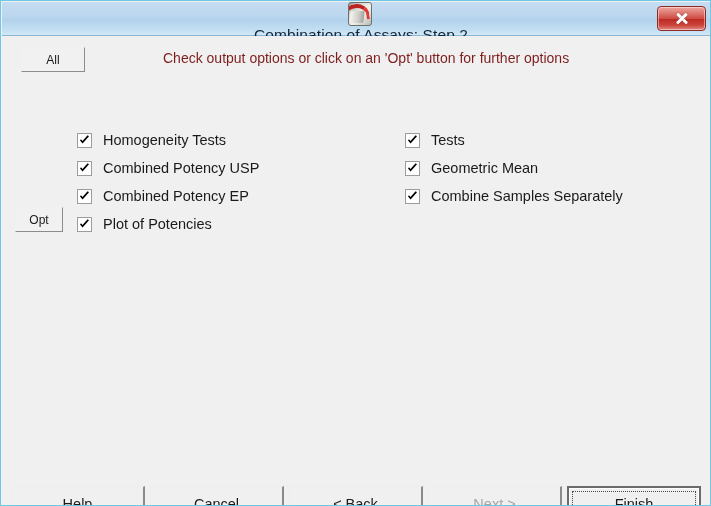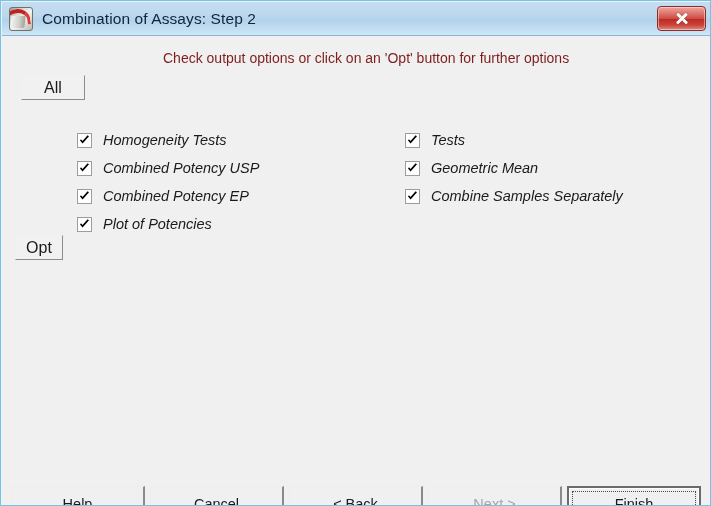--- a/index.html
+++ b/index.html
@@ -31,20 +31,21 @@
     box-sizing: border-box;
     background: linear-gradient(to bottom,
         #c5dcf0 0%,
         #bcd8ef 40%,
         #b2d2ec 55%,
         #c3dff2 85%,
         #d2e8f7 100%);
     border-bottom: 1px solid #8ab6d6;
     display: flex;
     align-items: center;
+    flex-direction: column;
   }
 
   .app-icon {
     position: relative;
     width: 22px;
     height: 22px;
     margin-left: 7px;
     border-radius: 3px;
     background: linear-gradient(135deg, #9a9a96 0%, #d8d8d4 30%, #f2f2ef 55%, #b9b9b4 100%);
     border: 1px solid #70706c;
@@ -145,28 +146,27 @@
 
   .flatbtn {
     position: absolute;
     height: 25px;
     box-sizing: border-box;
     background: #f1f1f1;
     border: 1px solid #f1f1f1;
     border-right: 1px solid #8c8c8c;
     border-bottom: 1px solid #8c8c8c;
     color: #1a1a1a;
-    font-size: 16px;
+    font-size: 12px;
     font-family: "Liberation Sans", sans-serif;
     display: flex;
     align-items: center;
     justify-content: center;
     cursor: pointer;
     padding: 0;
-    margin-top: 28px;
   }
   .flatbtn.all  { left: 19px;  top: 0;  width: 64px; }
   .flatbtn.none { left: 88px;  top: 0;  width: 64px; }
   .flatbtn.opt  { left: 13px;  top: 0;  width: 48px; }
 
   .instruction {
     position: absolute;
     left: 161px;
     top: 3px;
     font-size: 14px;
@@ -177,21 +177,20 @@
   
   .cbgroup { position: absolute; }
   .cbgroup.left  { left: 75px;  top: 90px; }
   .cbgroup.right { left: 403px; top: 90px; }
 
   .cbrow {
     display: flex;
     align-items: center;
     height: 28px;
     cursor: pointer;
-    font-style: italic;
   }
 
   .checkbox {
     position: relative;
     width: 15px;
     height: 15px;
     box-sizing: border-box;
     background: #ffffff;
     border: 1px solid #9c9c9c;
     flex: none;

